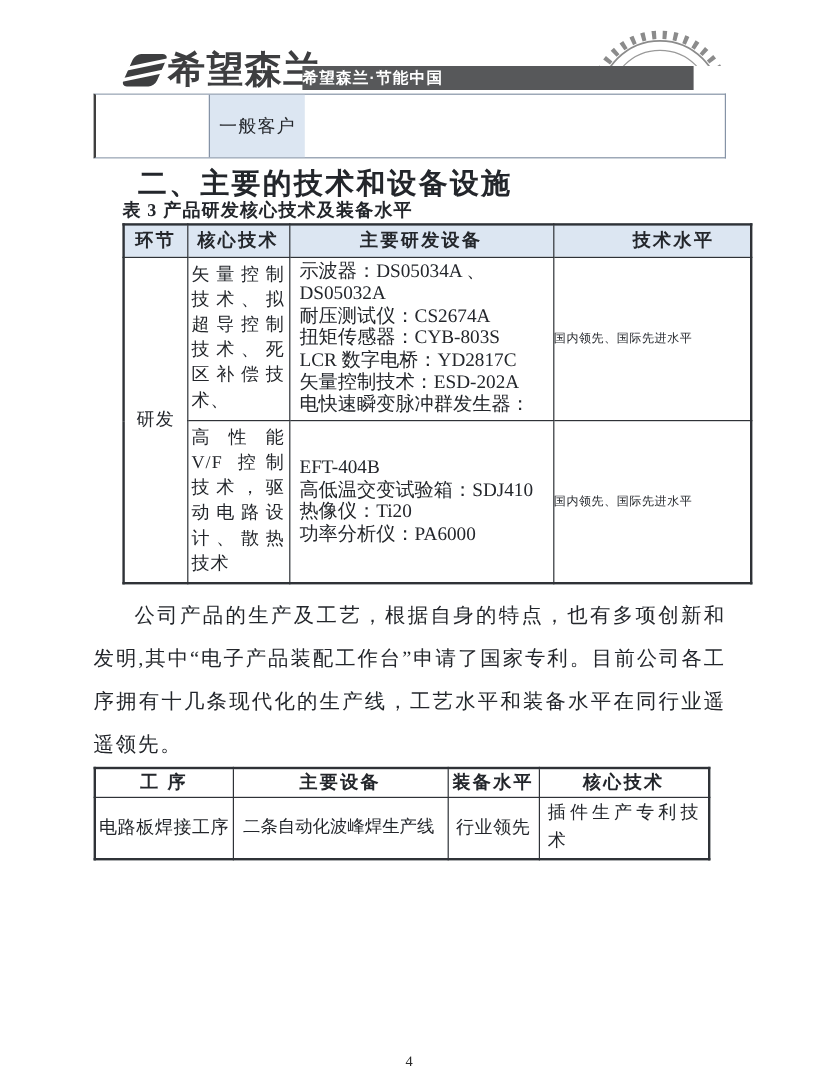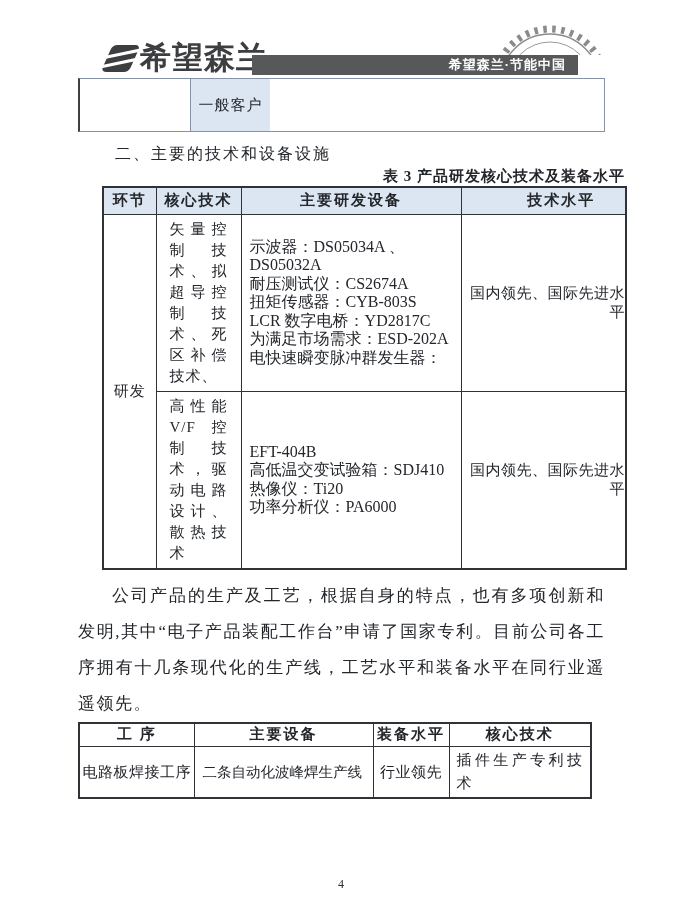--- a/index.html
+++ b/index.html
@@ -13,67 +13,67 @@
   .logo-emblem { position:absolute; left:92px; top:42px; width:48px; height:34px; }
   .logo-text {
     position:absolute; left:140px; top:40px;
     font-family:"Liberation Sans","DejaVu Sans",sans-serif;
     font-size:31px; font-weight:bold; color:#3d3e40; letter-spacing:1px;
     line-height:36px; white-space:nowrap;
   }
   .gear-wrap { position:absolute; left:490px; top:22px; width:120px; height:33px; overflow:hidden; }
   .banner {
     position:absolute; left:252px; top:55px; width:326px; height:20px;
-    background:#57585a; color:#ffffff; text-align:right;
+    background:#57585a; color:#ffffff; text-align:left;
     font-family:"Liberation Sans","DejaVu Sans",sans-serif;
     font-size:13px; font-weight:bold; line-height:20px; padding-right:12px;
     letter-spacing:1px;
   }
   
   .toptable {
     position:absolute; left:78px; top:78px; width:527px; height:54px;
     display:grid; grid-template-columns:94px 80px 353px;
-    border:1px solid #8593a6; border-left:2px solid #3f3f3f;gap:16px;
+    border:1px solid #8593a6; border-left:2px solid #3f3f3f;
   }
   .toptable .cell { border-left:1px solid #8593a6; font-size:15px; }
   .toptable .cell:first-child { border-left:none; background:#ffffff; }
   .tt-label { background:#dce6f2; display:flex; align-items:center; justify-content:center; letter-spacing:1px; }
   .tt-desc  { background:#dce6f2; display:flex; align-items:center; padding:3px 10px; line-height:22px; letter-spacing:0.5px; }
   
   .content { position:absolute; left:78px; top:142px; width:527px; }
   .sec-heading {
-    font-size:16px; font-weight:normal; padding-left:37px; letter-spacing:2px;
+    font-size:24px; font-weight:bold; padding-left:37px; letter-spacing:2px;
     height:24px; line-height:24px;
   }
   .para {
     margin-top:6px; font-size:17px; line-height:36px;
     text-align:justify; text-indent:2em; letter-spacing:1.5px;
   }
   .para.second { margin-top:8px; }
   .tbl-caption {
-    text-align:right; font-size:15px; font-weight:bold;
+    text-align:left; font-size:15px; font-weight:bold;
     height:19px; line-height:19px; letter-spacing:1px; margin-top:1px;
   }
   
   table { border-collapse:collapse; table-layout:fixed; }
   .t3 { width:523px; margin-left:24px; border:2px solid #2f3237; }
   .t4 { width:512px; border:2px solid #2f3237; }
   th, td { border:1px solid #2f3237; vertical-align:middle; }
   th { font-size:15px; font-weight:bold; letter-spacing:2px; }
   .t3 thead th { background:#dce6f2; height:27px; }
   .t3 .col-stage { width:53px; }
   .t3 .col-core  { width:85px; }
   .t3 .col-equip { width:220px; }
   .t3 .col-level { width:165px;padding-left:36px; }
   .t3 .row1 { height:113px; }
   .t3 .row2 { height:103px; }
   .cell-stage { text-align:center; font-size:15px; letter-spacing:1px; }
-  .cell-core  { font-size:15px; text-align:justify; padding:4px 13px; line-height:21px; letter-spacing:1px; }
+  .cell-core  { font-size:15px; text-align:justify; padding:4px 3px; line-height:21px; letter-spacing:1px; }
   .cell-equip { font-size:16px; padding:3px 8px; line-height:18.5px; }
-  .cell-level { font-size:15px; text-align:right; letter-spacing:0.5px; }
+  .cell-level { font-size:10px; text-align:left; letter-spacing:0.5px; }
   .t4 thead th { background:#ffffff; height:24px; }
   .t4 .col-proc  { width:115px; }
   .t4 .col-equip { width:179px; }
   .t4 .col-level { width:76px; }
   .t4 .col-core  { width:142px; }
   .t4 .row1 { height:50px; }
   .cell-proc  { text-align:center; font-size:15px; letter-spacing:0.5px; }
   .t4 .cell-equip { font-size:14.5px; line-height:21px; }
   .t4 .cell-level { font-size:15px; }
   .t4 .cell-core  { font-size:15px; padding:2px 7px; text-align:justify; line-height:23px; letter-spacing:1px; }
@@ -129,21 +129,21 @@
       </thead>
       <tbody>
         <tr class="row1">
           <td class="cell-stage" rowspan="2">研发</td>
           <td class="cell-core">矢量控制技术、拟超导控制技术、死区补偿技术、</td>
           <td class="cell-equip">
             <div>示波器：DS05034A 、DS05032A</div>
             <div>耐压测试仪：CS2674A</div>
             <div>扭矩传感器：CYB-803S</div>
             <div>LCR 数字电桥：YD2817C</div>
-            <div>为满足市场需求：ESD-202A</div>
+            <div>矢量控制技术：ESD-202A</div>
             <div>电快速瞬变脉冲群发生器：</div>
           </td>
           <td class="cell-level">国内领先、国际先进水平</td>
         </tr>
         <tr class="row2">
           <td class="cell-core">高性能 V/F 控制技术，驱动电路设计、散热技术</td>
           <td class="cell-equip">
             <div>EFT-404B</div>
             <div>高低温交变试验箱：SDJ410</div>
             <div>热像仪：Ti20</div>

